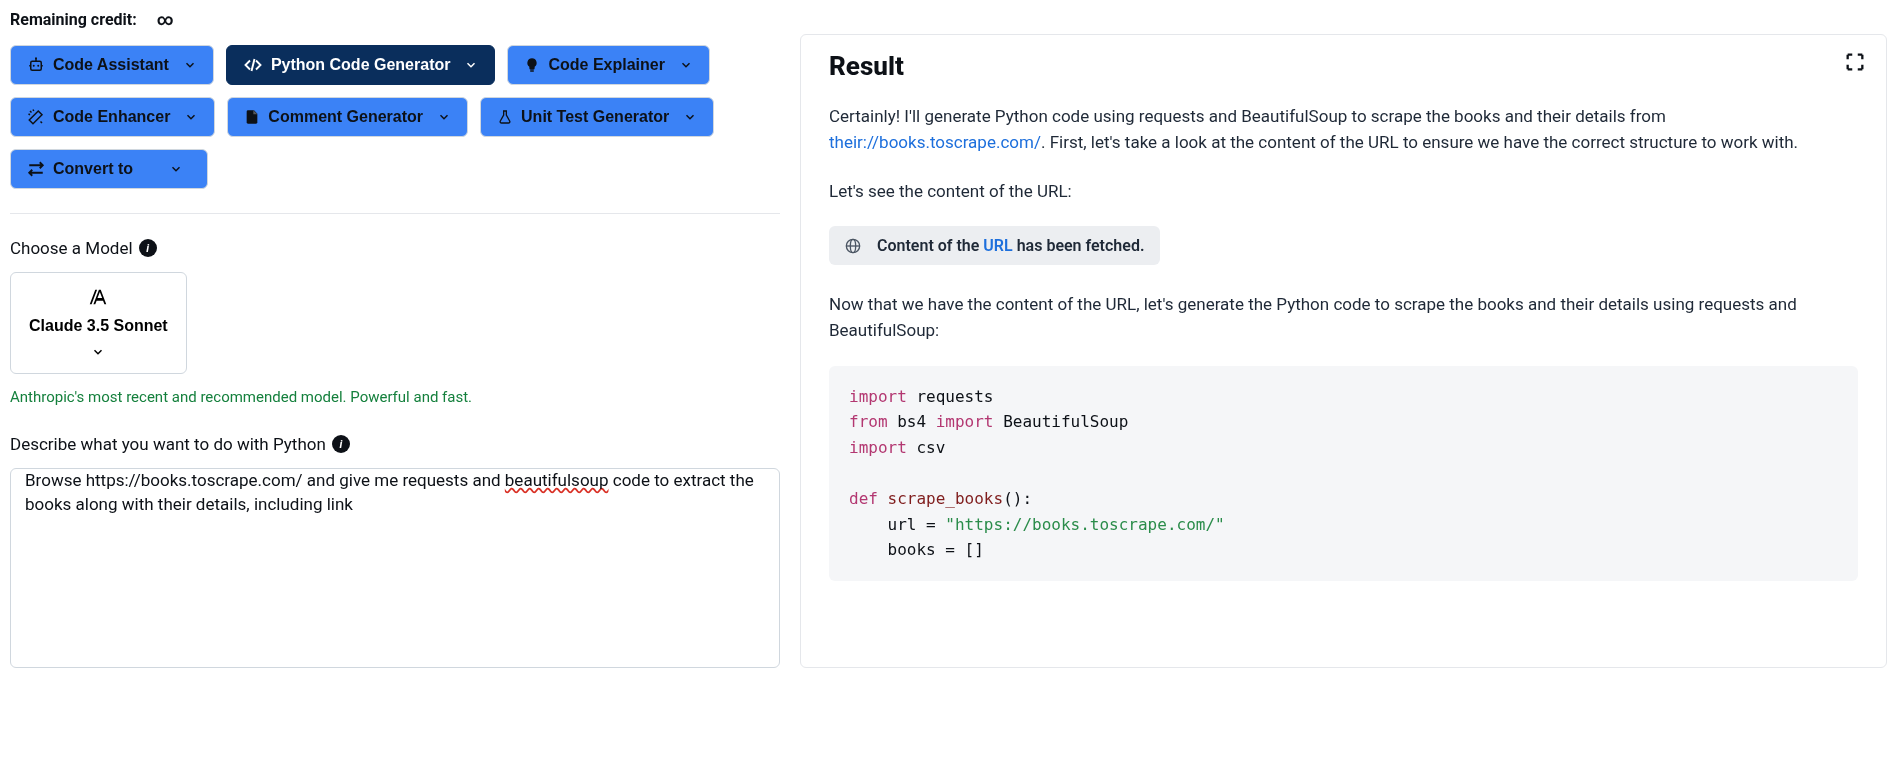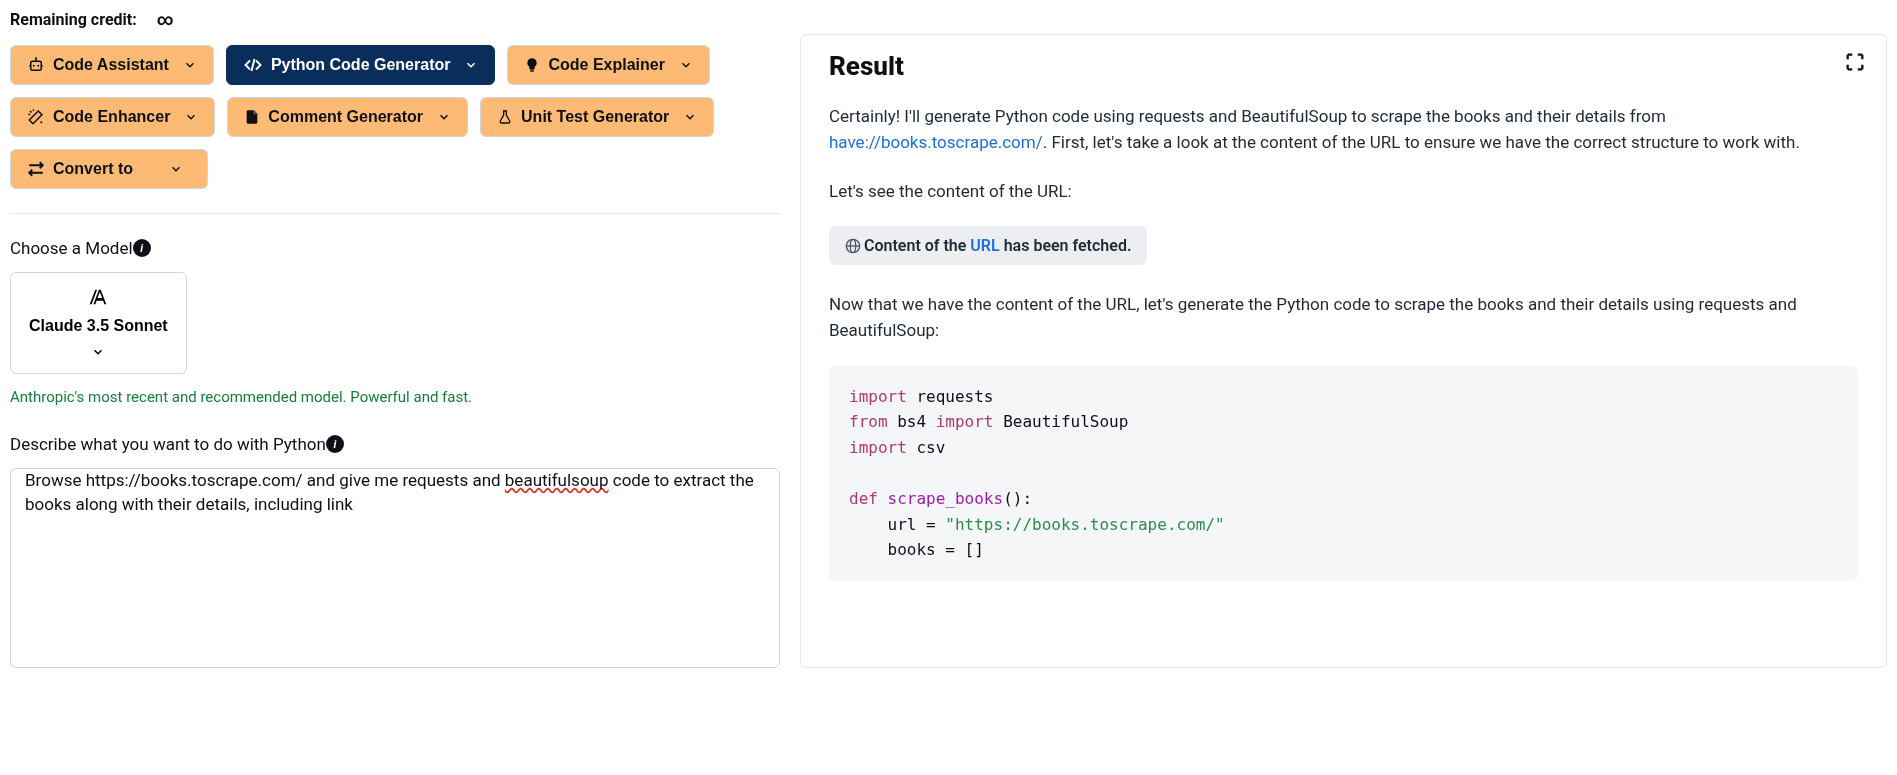--- a/index.html
+++ b/index.html
@@ -42,40 +42,41 @@
   border-bottom: 1px solid #e5e7eb;
   padding-bottom: 24px;
 }
 .tool-btn {
   display: inline-flex;
   align-items: center;
   gap: 8px;
   padding: 10px 16px;
   border: 1px solid #d0d7de;
   border-radius: 6px;
-  background: #fdba74;
+  background: #3b82f6;
   font-weight: 700;
   font-size: 16px;
   cursor: pointer;
   color: #0d1117;
 }
 .tool-btn.active {
   background: #0a2e5c;
   color: #fff;
   border-color: #0a2e5c;
 }
 .tool-btn .chevron {
   margin-left: 6px;
 }
 .section-label {
   font-size: 17px;
   color: #0d1117;
   margin-bottom: 14px;
   display: flex;
   align-items: center;
+  gap: 6px;
 }
 .info-circle {
   display: inline-flex;
   align-items: center;
   justify-content: center;
   width: 18px;
   height: 18px;
   background: #0d1117;
   color: #fff;
   border-radius: 50%;
@@ -130,42 +131,42 @@
   margin-bottom: 22px;
   color: #1f2937;
 }
 .result-text a {
   color: #1d6fdc;
   text-decoration: none;
 }
 .chip {
   display: inline-flex;
   align-items: center;
-  gap: 3px;
+  gap: 16px;
   background: #eceef1;
   border-radius: 6px;
   padding: 10px 16px;
   font-size: 16px;
   font-weight: 600;
   color: #1f2937;
   margin-bottom: 26px;
 }
 .chip .url-word { color: #1d6fdc; }
 .code-block {
   background: #f5f6f8;
   border-radius: 6px;
   padding: 18px 20px;
   font-family: ui-monospace, "SF Mono", Consolas, monospace;
   font-size: 16px;
   line-height: 1.6;
   overflow-x: auto;
   white-space: pre;
 }
 .kw { color: #b33771; }
-.fnname { color: #a21caf; }
+.fnname { color: #7f1d1d; }
 .str { color: #2a8c4a; }
 .icon-svg { flex-shrink: 0; }
 .squiggle {
   text-decoration: underline wavy #d93025;
   text-decoration-skip-ink: none;
 }
 </style>
 </head>
 <body>
 
@@ -285,21 +286,21 @@
   </div>
 
   <div class="right-panel">
     <svg class="expand-icon icon-svg" width="22" height="22" viewBox="0 0 24 24" fill="none" stroke="#0d1117" stroke-width="2.5">
         <path d="M4 4h5M4 4v5M20 4h-5M20 4v5M4 20h5M4 20v-5M20 20h-5M20 20v-5"></path>
       </svg>
 
     <h2 class="result-title">Result</h2>
 
     <p class="result-text">
-      <span>Certainly! I'll generate Python code using requests and BeautifulSoup to scrape the books and their details from </span><a href="#">have://books.toscrape.com/</a><span>. First, let's take a look at the content of the URL to ensure we have the correct structure to work with.</span>
+      <span>Certainly! I'll generate Python code using requests and BeautifulSoup to scrape the books and their details from </span><a href="#">their://books.toscrape.com/</a><span>. First, let's take a look at the content of the URL to ensure we have the correct structure to work with.</span>
     </p>
 
     <p class="result-text">Let's see the content of the URL:</p>
 
     <div class="chip">
       <svg class="icon-svg" width="16" height="16" viewBox="0 0 24 24" fill="none" stroke="#4b5563" stroke-width="2">
           <circle cx="12" cy="12" r="10"></circle>
           <ellipse cx="12" cy="12" rx="4" ry="10"></ellipse>
           <line x1="2" y1="12" x2="22" y2="12"></line>
         </svg>

